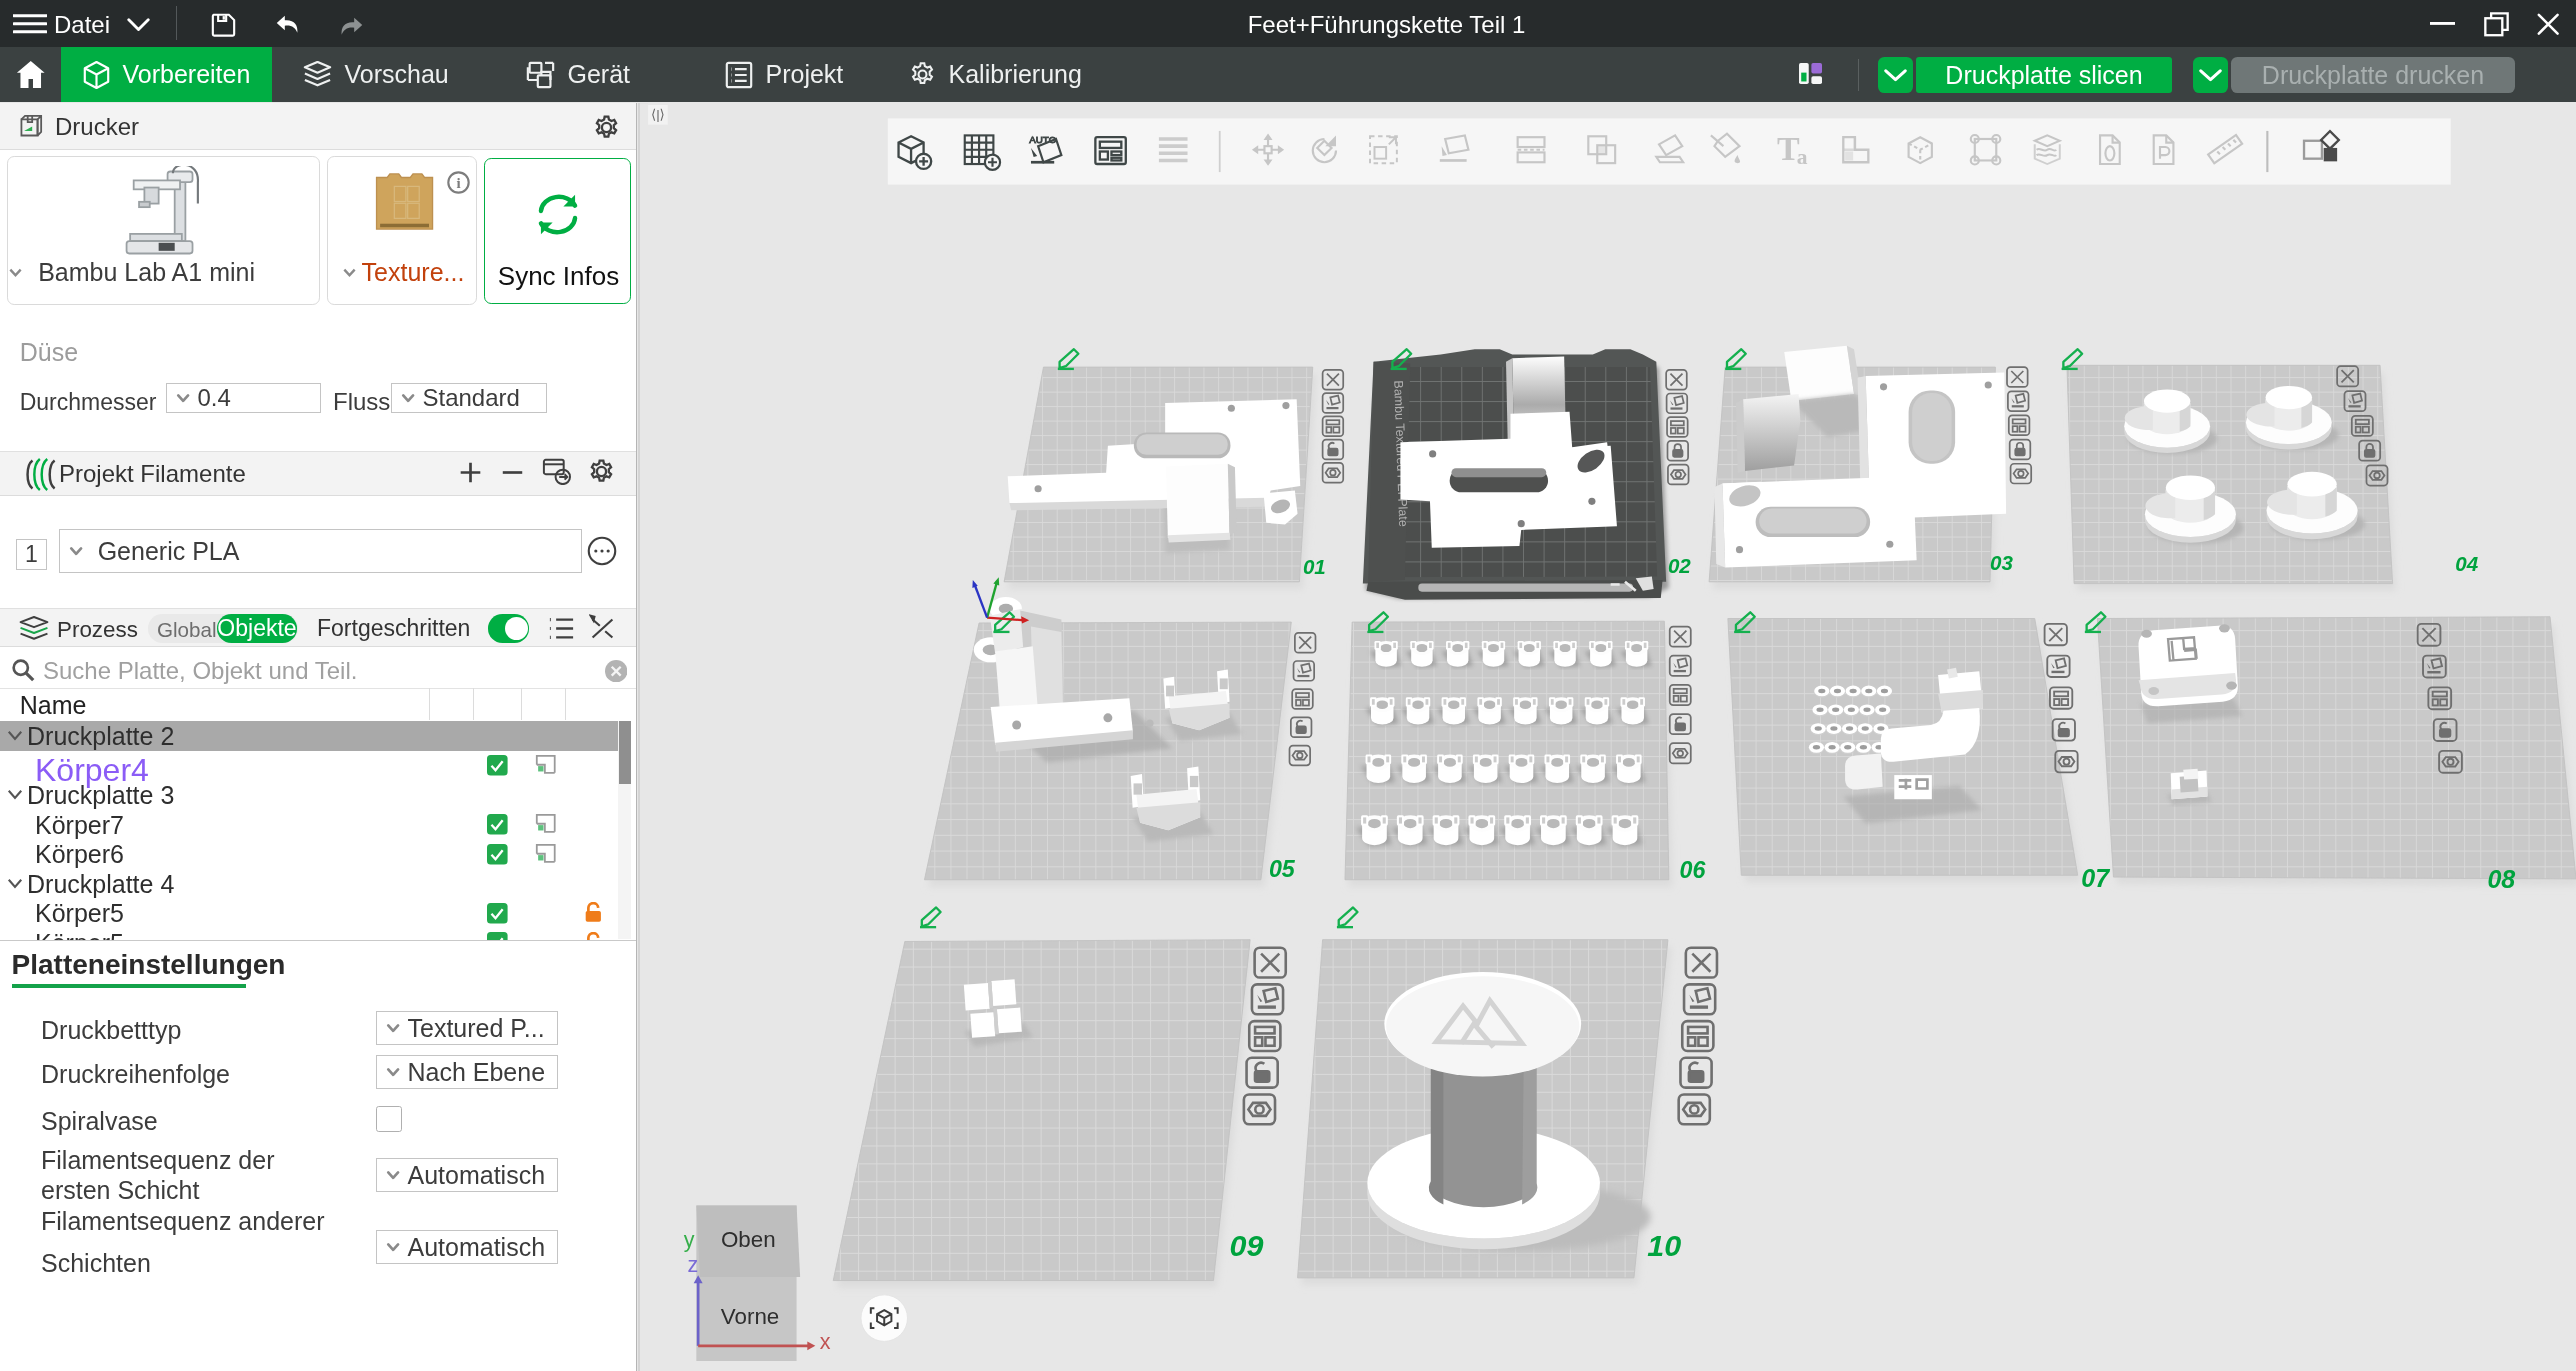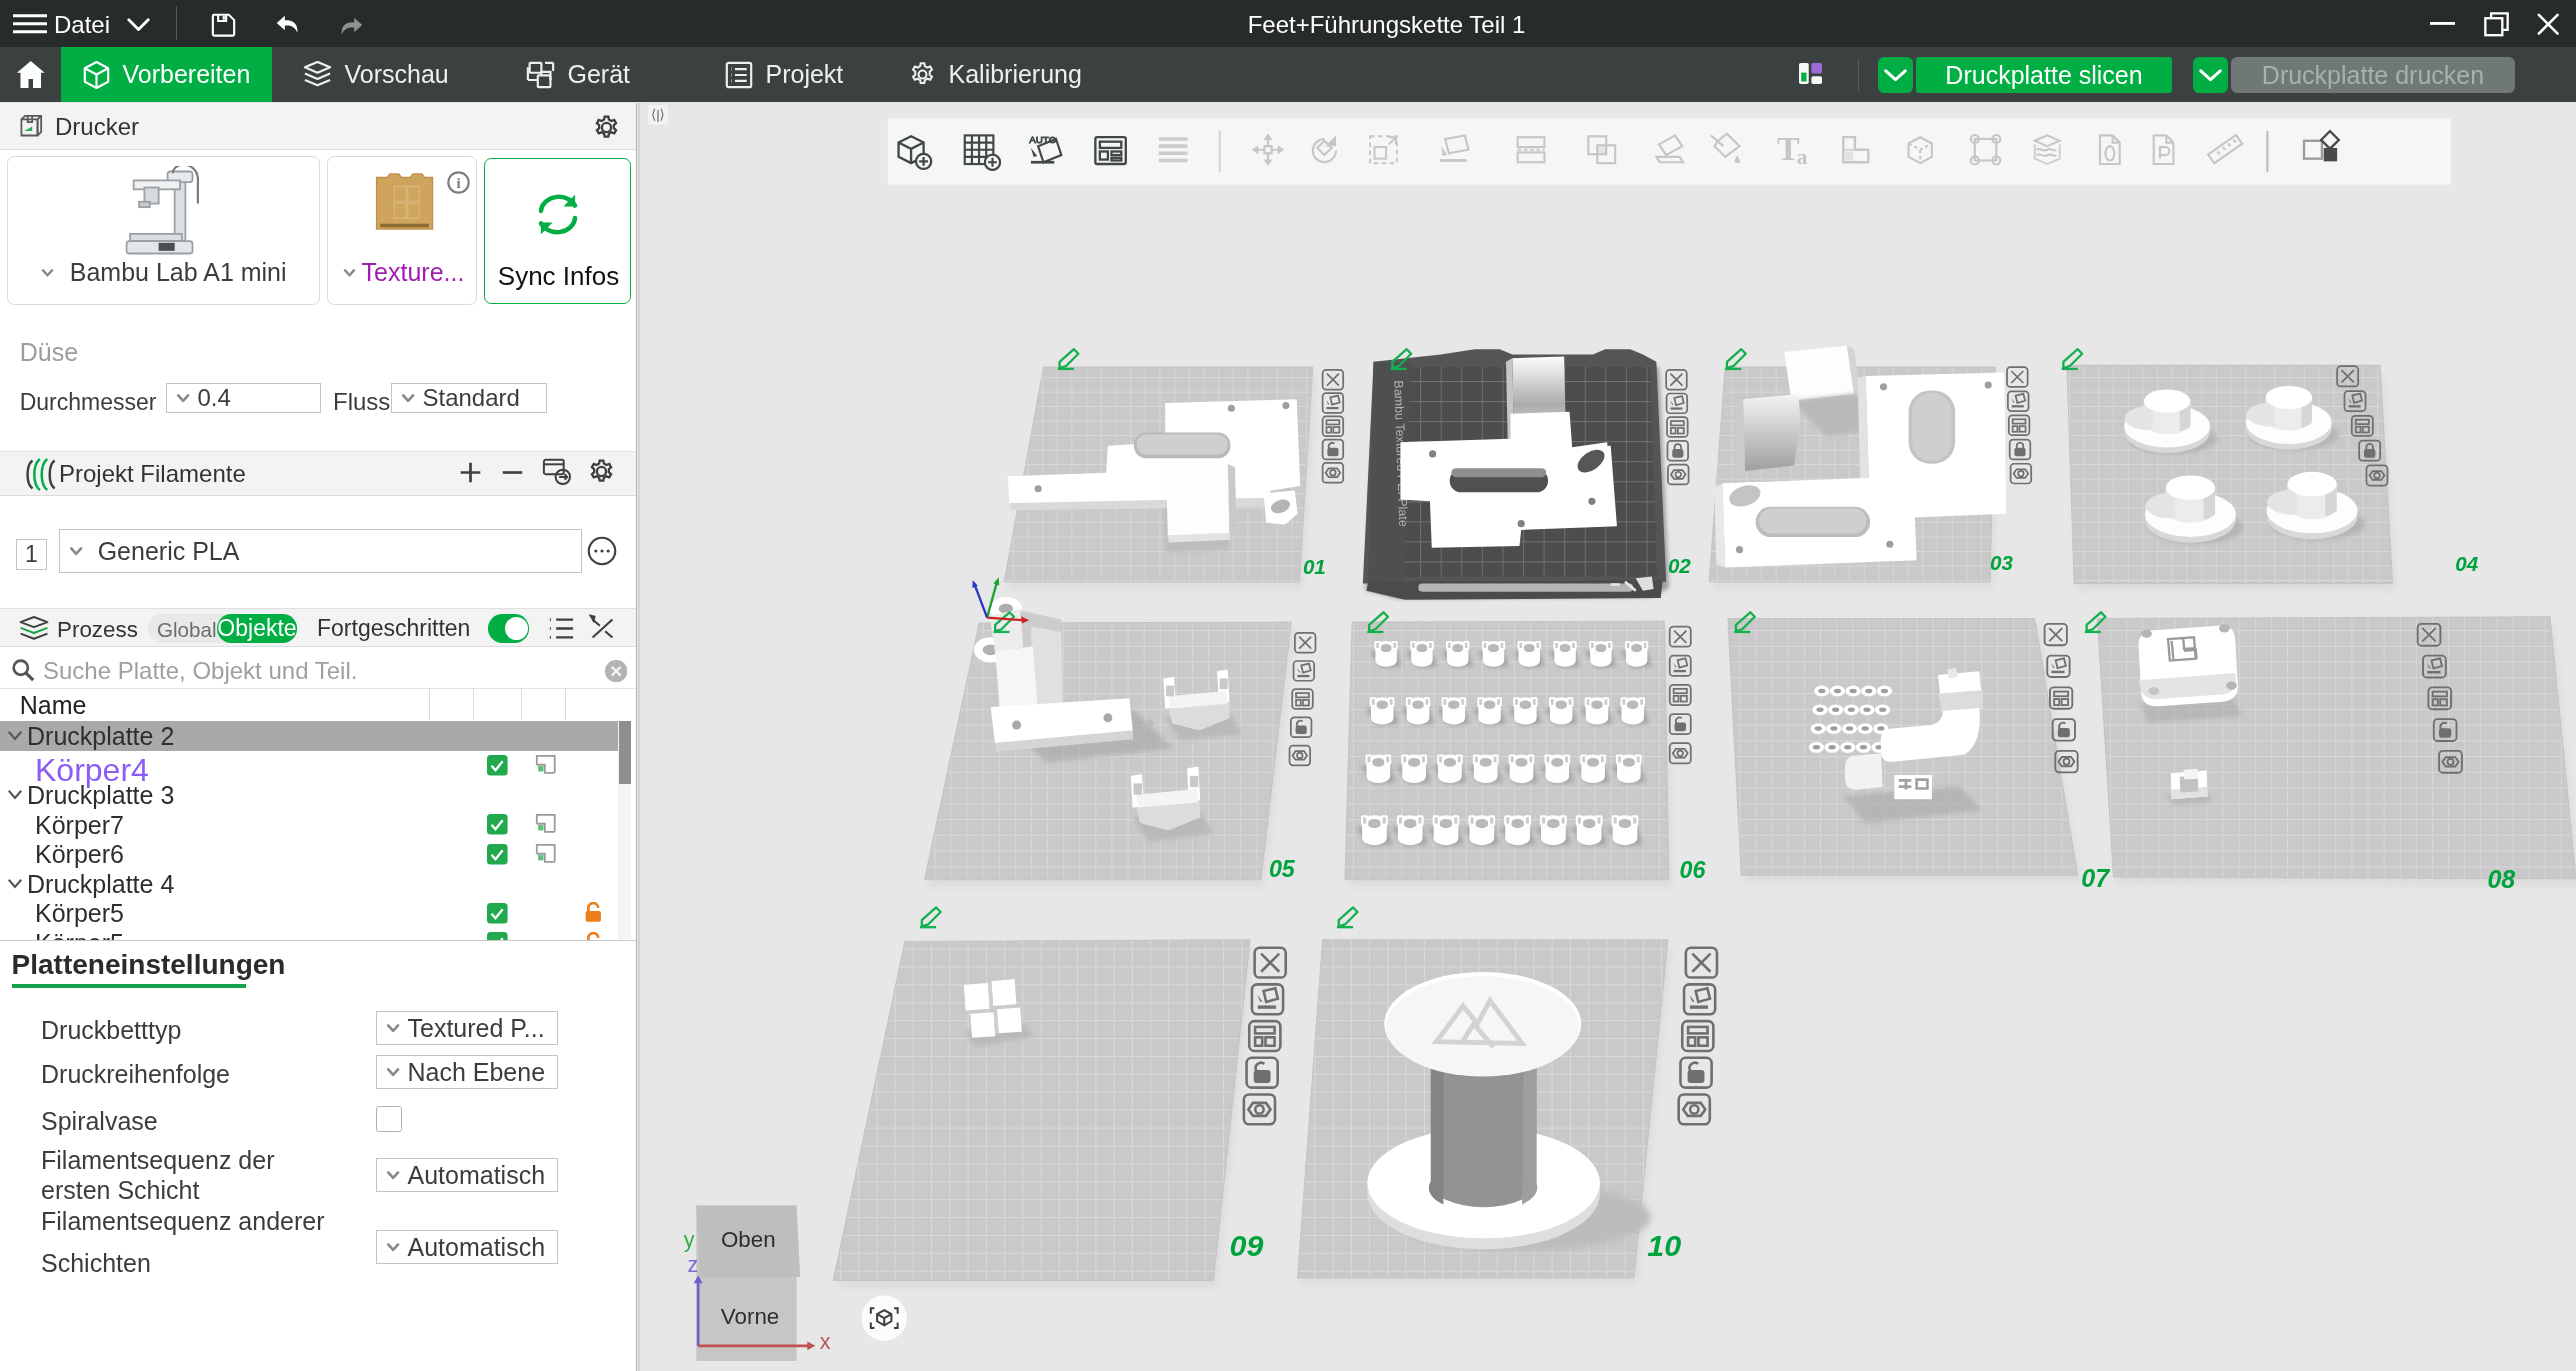--- a/index.html
+++ b/index.html
@@ -153,21 +153,21 @@
 <rect x="50" y="4" width="28" height="12" rx="3" fill="#e8eaec"></rect>
 <rect x="12" y="14" width="52" height="10" fill="#eff1f2"></rect>
 <rect x="24" y="22" width="16" height="18" fill="#d7dadd"></rect>
 <rect x="18" y="38" width="12" height="6" fill="#c9cccf"></rect>
 <rect x="8" y="74" width="58" height="8" fill="#dcdfe2"></rect>
 <rect x="4" y="82" width="74" height="14" rx="3" fill="#e4e6e8"></rect>
 <rect x="40" y="84" width="18" height="9" fill="#4a4e50" stroke="none"></rect>
 </g>
 <path d="M56 6 C 56 -8 86 -8 84 16 L 84 40" fill="none" stroke="#74797c" stroke-width="2.4"></path>
 </svg>
-   <div class="abs cardlbl" style="left:0;top:100px;width:310px;height:30px;display:flex;align-items:center;justify-content:center;gap:15px;font-size:25px;color:#3c3c3c">
+   <div class="abs cardlbl" style="left:0;top:100px;width:310px;height:30px;display:flex;align-items:center;gap:15px;font-size:25px;color:#3c3c3c">
         <svg viewBox="0 0 16 16" width="15" height="15">
           <path d="M2.5 5l5.5 6 5.5-6" fill="none" stroke="#8a8a8a" stroke-width="2.6"></path>
         </svg>
         <span>Bambu Lab A1 mini</span>
       </div>
  </div>
  <div class="card" style="left:327px;top:53px;width:150px;height:149px">
    <svg class="abs" style="left:45px;top:12.5px" width="64" height="63" viewBox="0 0 72 70">
 <path d="M4 8 h12 l3-4h10l3 4h10l3-4h10l3 4h9 v58 h-63z" fill="#cfa45c"></path>
 <path d="M4 8 h12 l3-4h10l3 4h10l3-4h10l3 4h9 v58 h-63z" fill="none" stroke="#bd9050" stroke-width="1.5"></path>
@@ -176,21 +176,21 @@
           <rect x="39" y="18" width="13" height="17"></rect>
           <rect x="24" y="37" width="13" height="17"></rect>
           <rect x="39" y="37" width="13" height="17"></rect>
         </g>
 <rect x="8" y="60" width="55" height="4" fill="#8c6d35"></rect>
 </svg>
    <svg class="abs" style="left:119px;top:14.3px" width="23" height="23" viewBox="0 0 26 26">
         <circle cx="13" cy="13" r="11.5" fill="none" stroke="#7d7d7d" stroke-width="2.4"></circle>
         <text x="13" y="19" font-size="17" font-weight="700" font-family="Liberation Serif,serif" fill="#7d7d7d" text-anchor="middle">i</text>
       </svg>
-   <div class="abs cardlbl" style="left:0;top:100px;width:150px;height:30px;display:flex;align-items:center;justify-content:center;gap:5px;font-size:25px;color:#a21caf">
+   <div class="abs cardlbl" style="left:0;top:100px;width:150px;height:30px;display:flex;align-items:center;justify-content:center;gap:5px;font-size:25px;color:#c2410c">
         <svg viewBox="0 0 16 16" width="15" height="15">
           <path d="M2.5 5l5.5 6 5.5-6" fill="none" stroke="#8a8a8a" stroke-width="2.6"></path>
         </svg>
         <span>Texture...</span>
       </div>
  </div>
  <div class="card" style="left:484px;top:55px;width:147px;height:146px;border-color:#00ae43">
    <svg class="abs" style="left:47px;top:32px" width="52" height="47" viewBox="0 0 58 52">
 <g fill="none" stroke="#00ae43" stroke-width="5" stroke-linecap="round">
 <path d="M10 22 A 20 17 0 0 1 48 16"></path>

